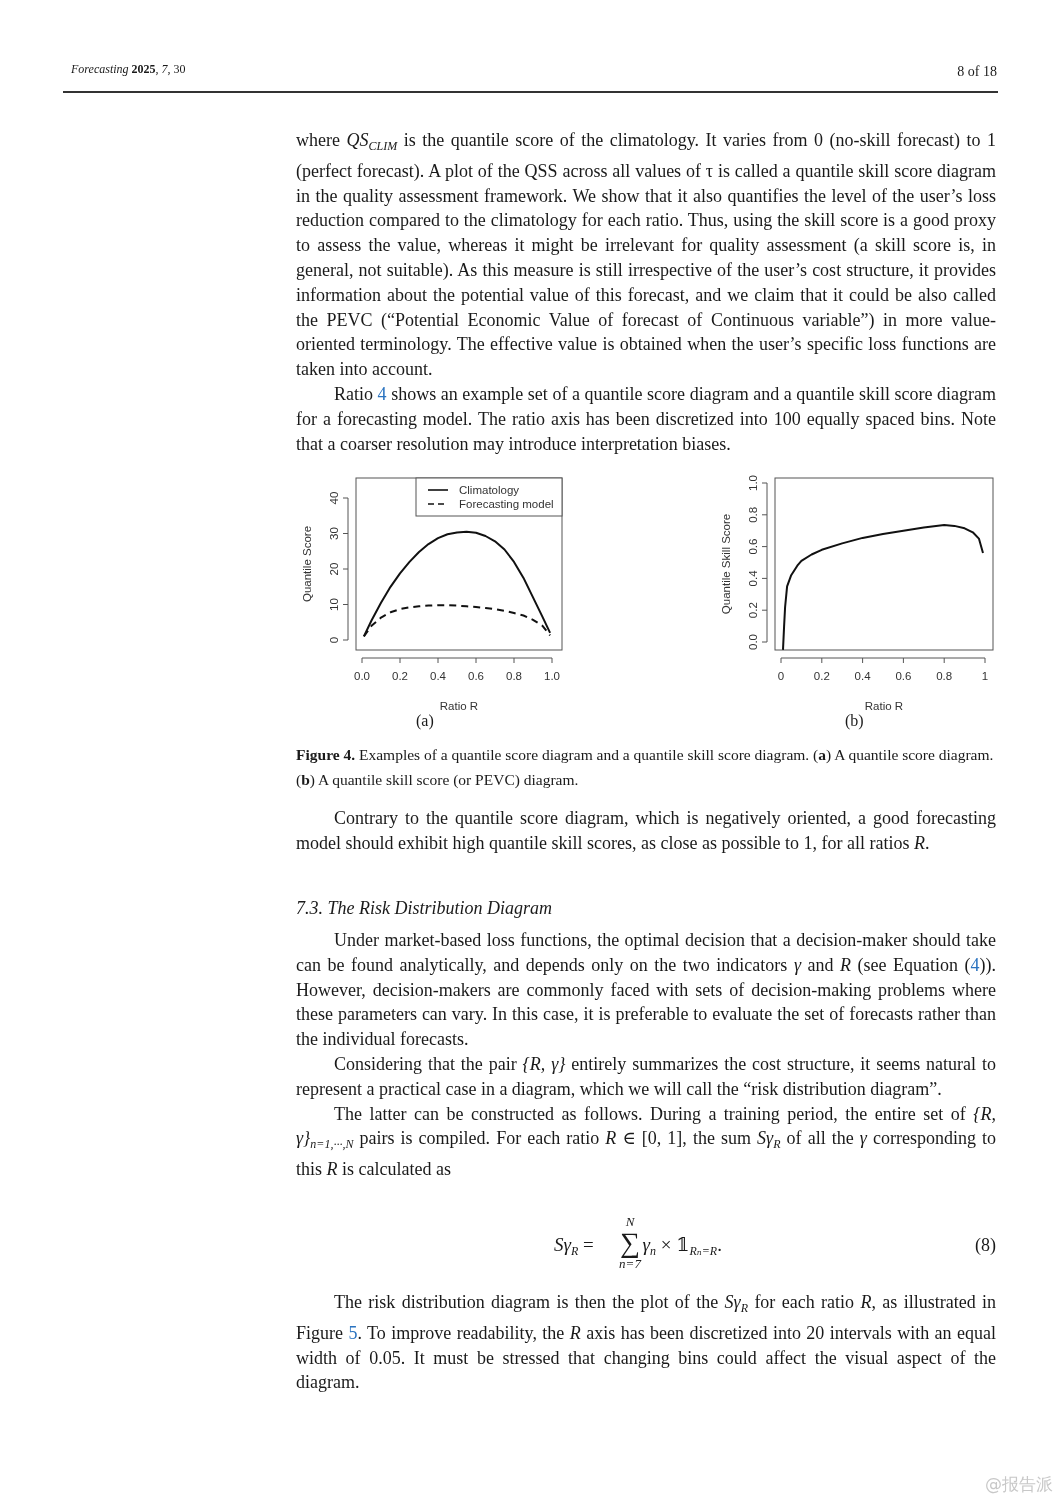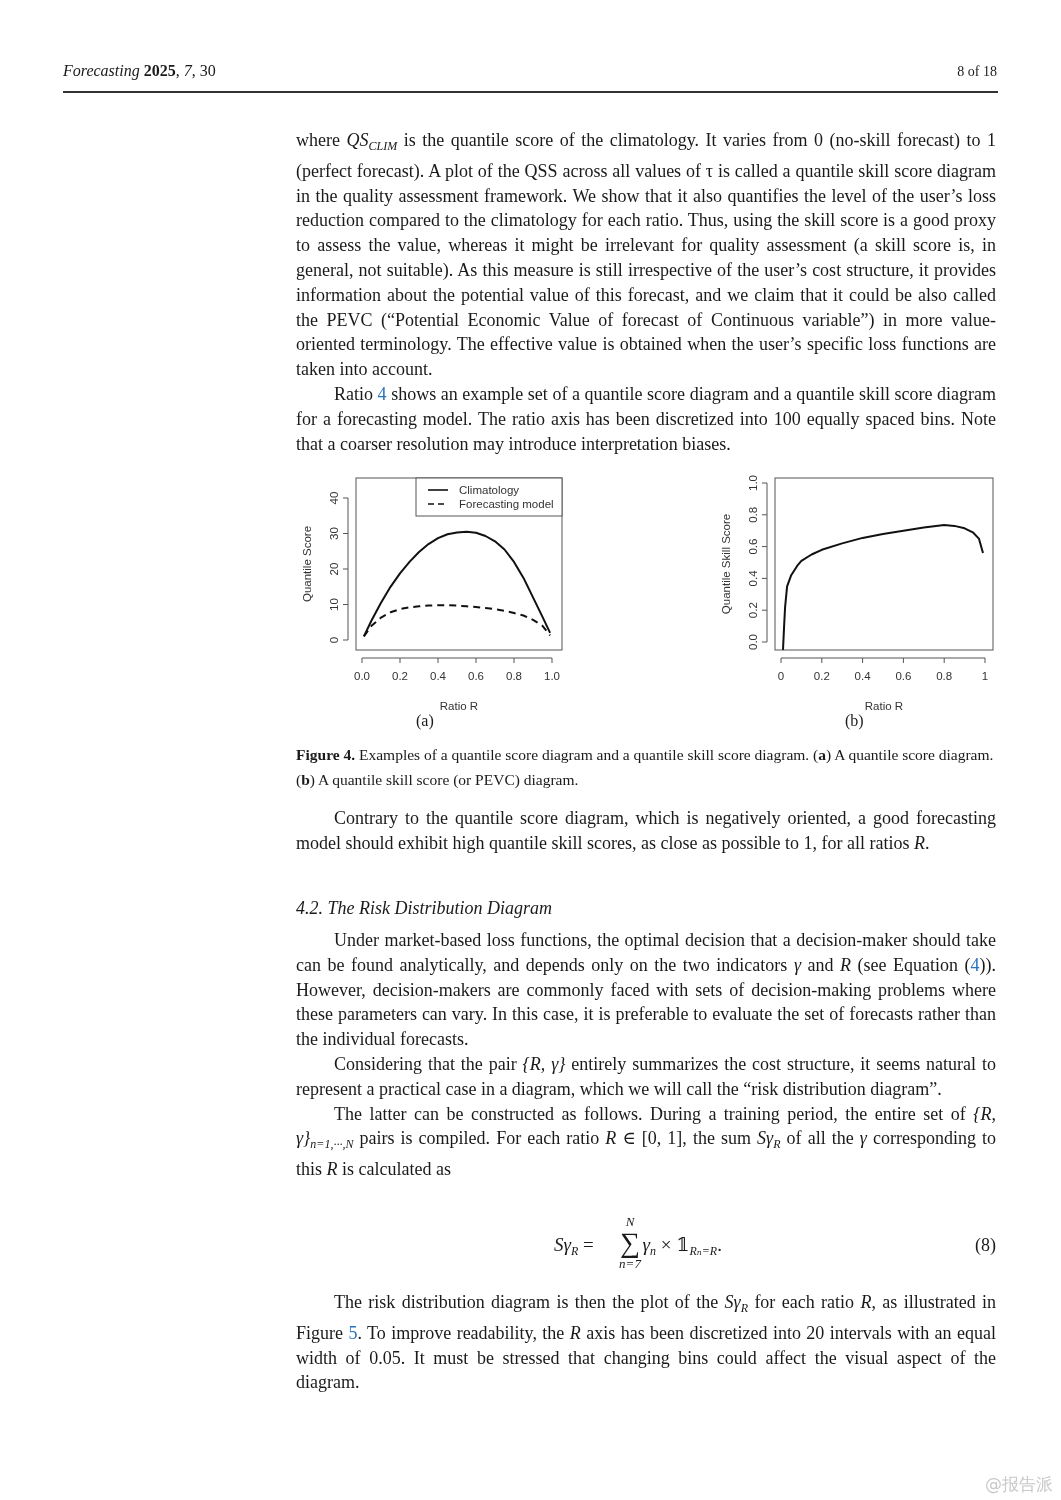--- a/index.html
+++ b/index.html
@@ -1,18 +1,18 @@
 <!DOCTYPE html>
 <html><head>
 <meta charset="utf-8">
 <style>
   html, body { margin: 0; padding: 0; background: #ffffff; }
   body { width: 1061px; height: 1500px; position: relative; overflow: hidden;
          font-family: "Liberation Serif", "DejaVu Serif", serif; color: #1a1a1a; }
-  .header-left { position: absolute; left: 63px; top: 62px; font-size: 16px; }
+  .header-left { position: absolute; left: 71px; top: 62px; font-size: 12px; }
   .header-left i { font-style: italic; }
   .header-right { position: absolute; right: 64px; top: 64px; font-size: 14px; }
   .header-rule { position: absolute; left: 63px; right: 63px; top: 91px; height: 2px; background: #333; }
   .body-text { position: absolute; left: 296px; width: 700px; font-size: 18px; line-height: 24.8px; text-align: justify; }
   .para { margin: 0; text-indent: 0; }
   .para.indent { text-indent: 38px; }
   .link { color: #2a73c0; }
   .it { font-style: italic; margin-top: 20px; }
   .sub { font-size: 12px; vertical-align: -4px; font-style: italic; }
   .section-title { position: absolute; left: 296px; top: 898px; font-size: 18px; font-style: italic; }
@@ -121,21 +121,21 @@
 <div class="sublabel" style="left:845px; top:712px;">(b)</div>
 
 <div class="caption">
   <b>Figure 4.</b><span> Examples of a quantile score diagram and a quantile skill score diagram. (</span><b>a</b><span>) A quantile score diagram. (</span><b>b</b><span>) A quantile skill score (or PEVC) diagram.</span>
 </div>
 
 <div class="body-text" style="top:806px;">
   <p class="para indent"><span>Contrary to the quantile score diagram, which is negatively oriented, a good forecasting model should exhibit high quantile skill scores, as close as possible to 1, for all ratios </span><span class="it">R</span><span>.</span></p>
 </div>
 
-<div class="section-title">4.2. The Risk Distribution Diagram</div>
+<div class="section-title">7.3. The Risk Distribution Diagram</div>
 
 <div class="body-text" style="top:928px;">
   <p class="para indent"><span>Under market-based loss functions, the optimal decision that a decision-maker should take can be found analytically, and depends only on the two indicators </span><span class="it">γ</span><span> and </span><span class="it">R</span><span> (see Equation (</span><a class="link">4</a><span>)). However, decision-makers are commonly faced with sets of decision-making problems where these parameters can vary. In this case, it is preferable to evaluate the set of forecasts rather than the individual forecasts.</span></p>
   <p class="para indent"><span>Considering that the pair </span><span class="it">{R, γ}</span><span> entirely summarizes the cost structure, it seems natural to represent a practical case in a diagram, which we will call the “risk distribution diagram”.</span></p>
   <p class="para indent"><span>The latter can be constructed as follows. During a training period, the entire set of </span><span class="it">{R, γ}</span><span class="sub">n=1,···,N</span><span> pairs is compiled. For each ratio </span><span class="it">R</span><span> ∈ [0, 1], the sum </span><span class="it">Sγ</span><span class="sub">R</span><span> of all the </span><span class="it">γ</span><span> corresponding to this </span><span class="it">R</span><span> is calculated as</span></p>
 </div>
 
 <div class="equation">
   <div class="eq-main">
     <span>Sγ</span><span class="sub">R</span><span style="font-style:normal"> = </span><span style="display:inline-block;width:44px;"></span><span>γ</span><span class="sub">n</span><span style="font-style:normal"> × 𝟙</span><span class="sub">Rₙ=R</span><span style="font-style:normal">.</span>

